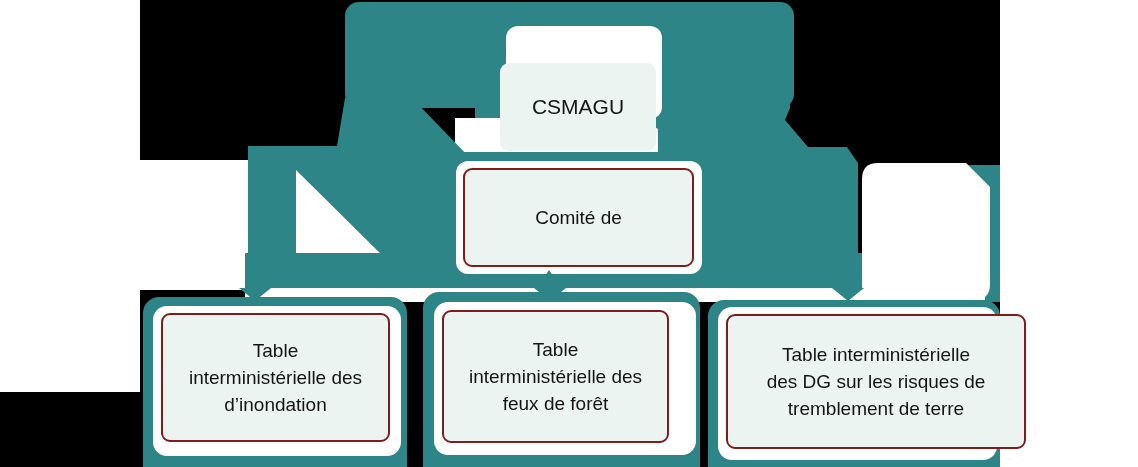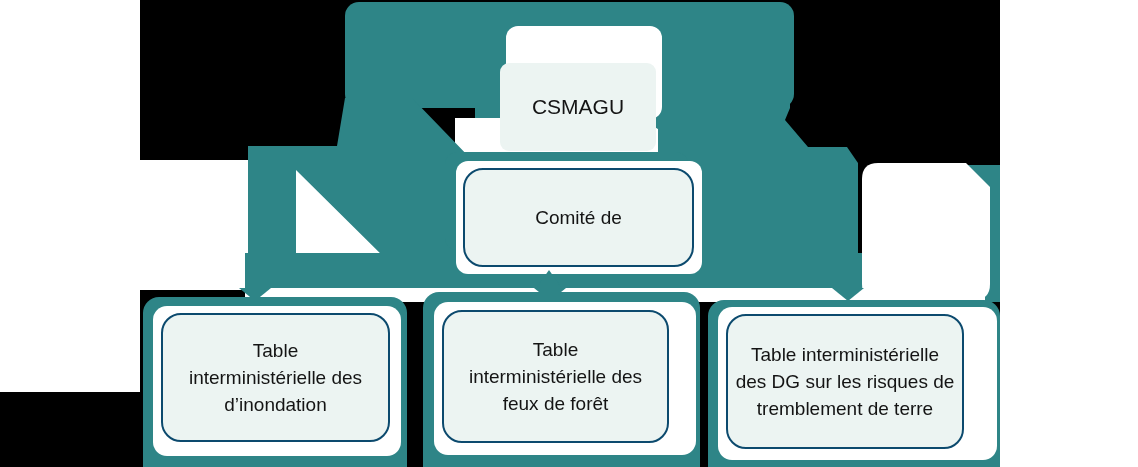--- a/index.html
+++ b/index.html
@@ -4,21 +4,21 @@
 <style>
   html,body{margin:0;padding:0;background:#000;}
   #stage{
     position:relative;width:1138px;height:467px;background:#000;overflow:hidden;
     font-family:"Liberation Sans",sans-serif;
   }
   #stage svg{position:absolute;left:0;top:0;}
   .node-back{position:absolute;background:#2E8587;}
   .node-white{position:absolute;background:#FFFFFF;}
   .node-front{
-    position:absolute;background:#ECF4F2;border:2px solid #0c4a6e;border-radius:20px;
+    position:absolute;background:#ECF4F2;border:2px solid #7f1d1d;border-radius:9px;
     display:flex;align-items:center;justify-content:center;text-align:center;
     color:#141414;box-sizing:border-box;
   }
   .node-front .txt{width:100%;}
   .node-front .line{display:block;}
   .f19 .line{font-size:19px;line-height:27px;}
   .f21{font-size:21px;margin-top:45px;}
   
   .no-border{border:none;border-radius:9px;}
   .r12{border-radius:12px;}
@@ -90,21 +90,21 @@
   <div class="node-front f19" style="left:442px;top:310px;width:227px;height:133px;">
     <span class="txt">
       <span class="line">Table</span>
       <span class="line">interministérielle des</span>
       <span class="line">feux de forêt</span>
     </span>
   </div>
 
   <div class="node-back rtop16" style="left:708px;top:300px;width:292px;height:167px;"></div>
   <div class="node-white r14" style="left:718px;top:307px;width:279px;height:153px;"></div>
-  <div class="node-front f19" style="left:726px;top:314px;width:238px;height:135px;">
+  <div class="node-front f19" style="left:726px;top:314px;width:300px;height:135px;">
     <span class="txt">
       <span class="line">Table interministérielle</span>
       <span class="line">des DG sur les risques de</span>
       <span class="line">tremblement de terre</span>
     </span>
   </div>
 
   <svg id="overlay" width="1138" height="467" viewBox="0 0 1138 467">
     <polygon points="537,287 561,287 549,270" fill="#2E8587"></polygon>
   </svg>

